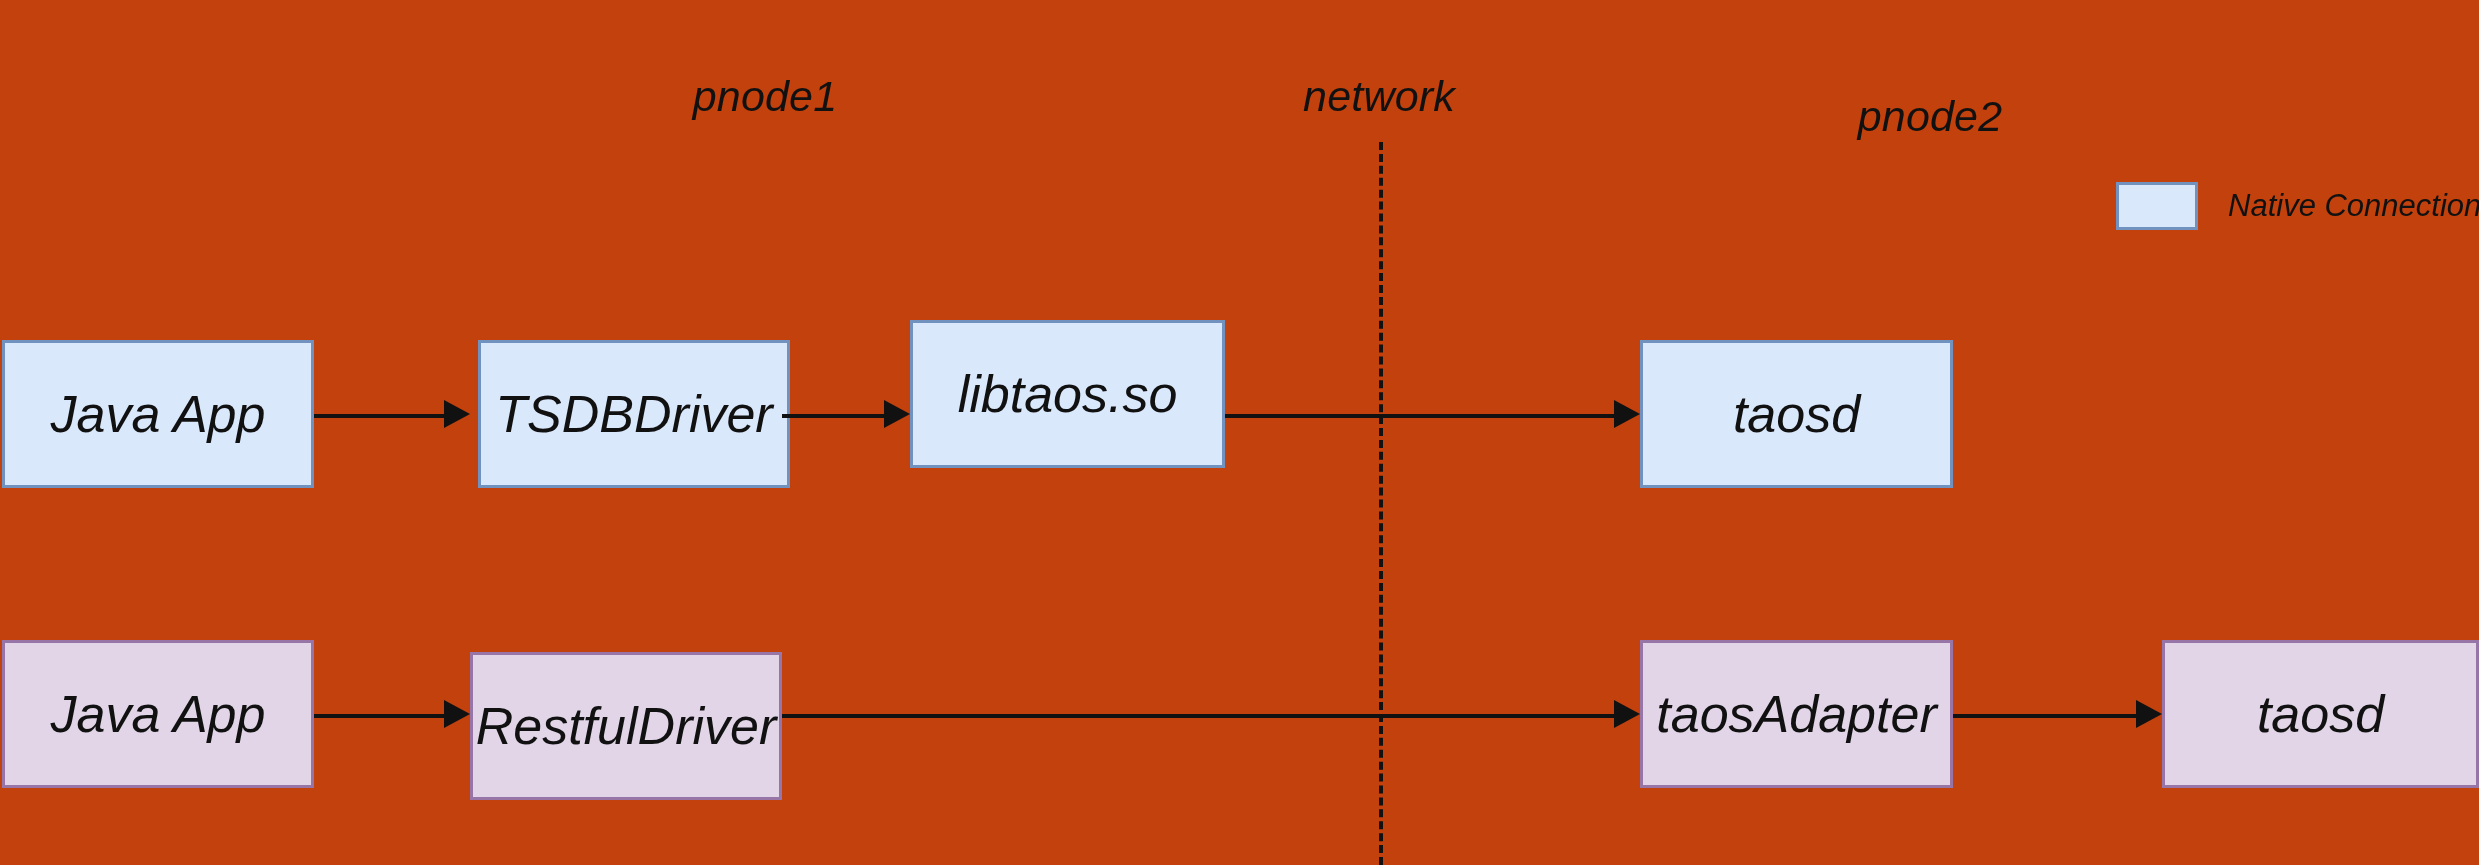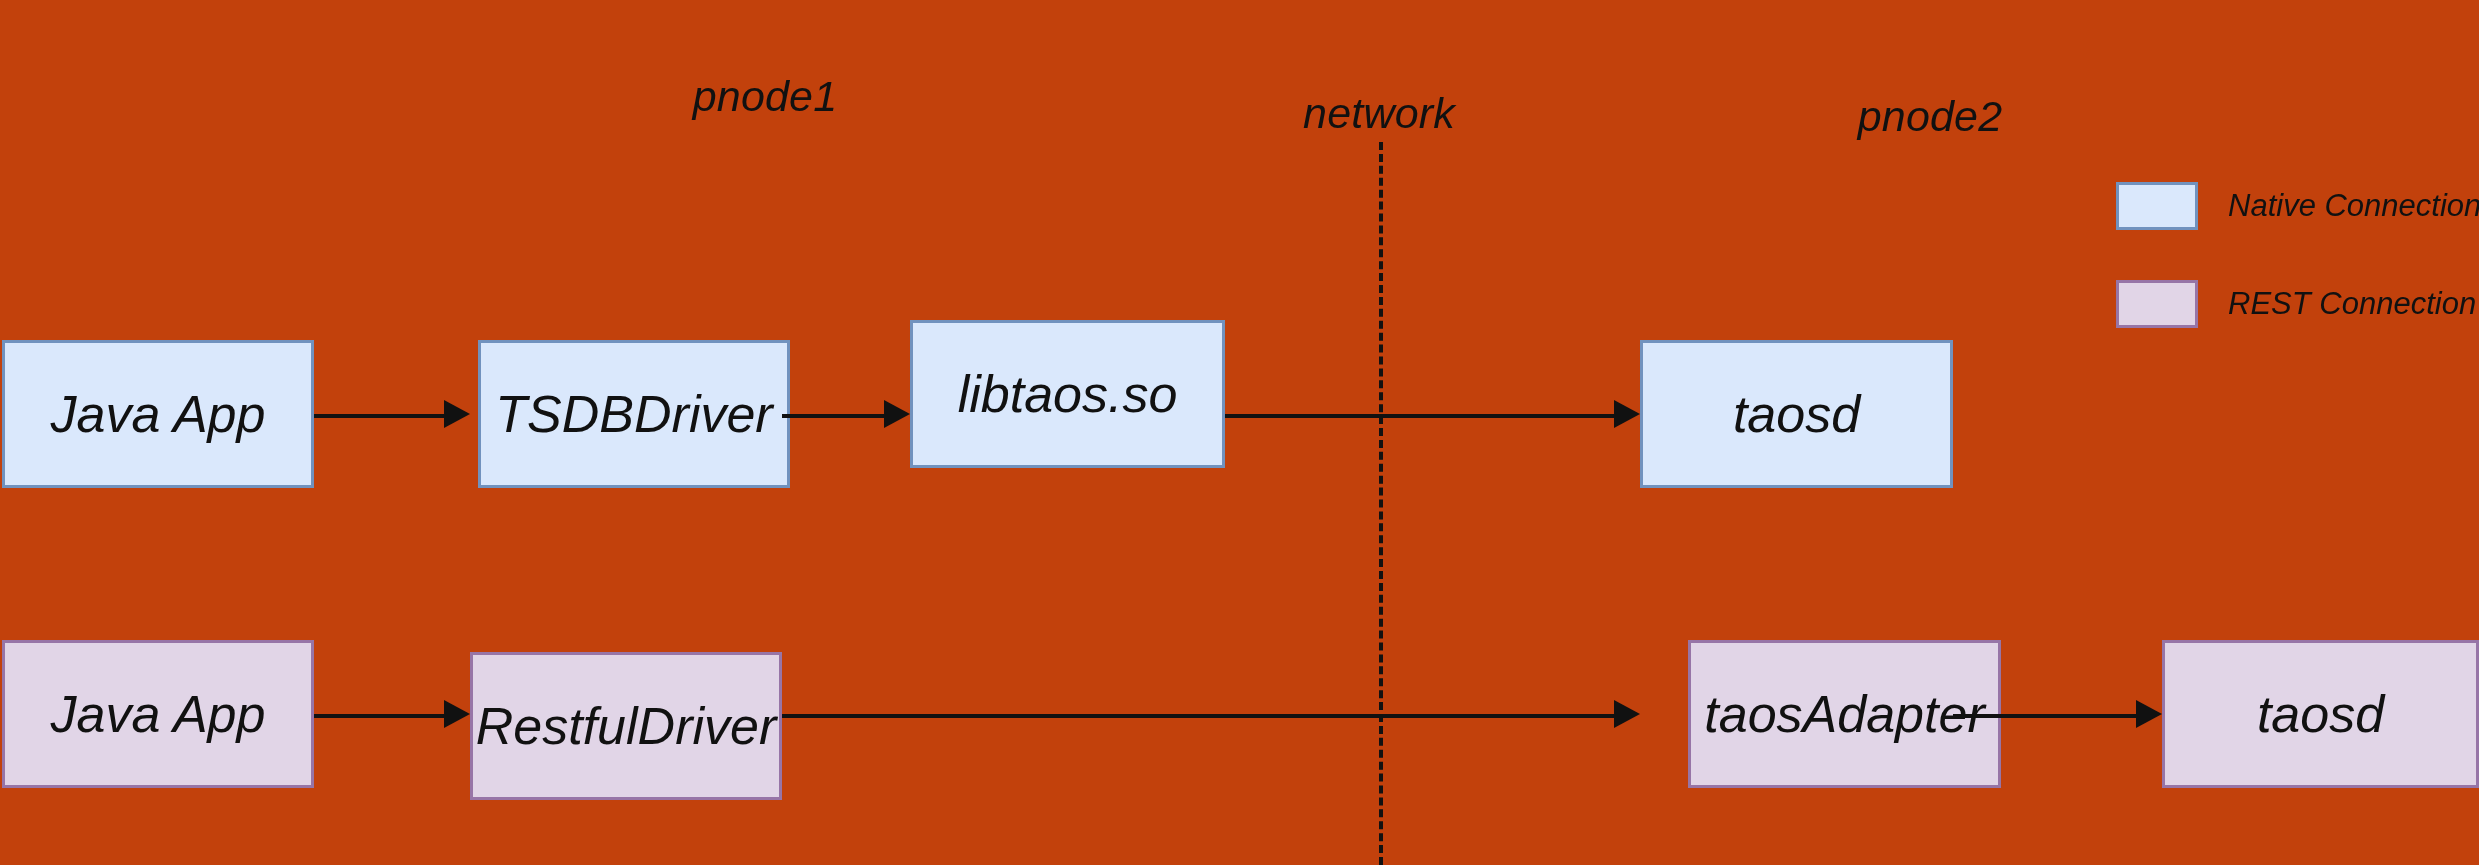--- a/index.html
+++ b/index.html
@@ -99,21 +99,21 @@
     color: #111111;
     white-space: nowrap;
   }
 </style>
 </head>
 <body>
 
 <div id="canvas">
 
   <div class="zone-label" style="left:765px; top:72px;">pnode1</div>
-  <div class="zone-label" style="left:1379px; top:89px;">network</div>
+  <div class="zone-label" style="left:1379px; top:72px;">network</div>
   <div class="zone-label" style="left:1930px; top:72px;margin-top:20px;">pnode2</div>
 
   <div class="divider" style="left:1379px; top:142px; height:723px;"></div>
 
   <div>
 
     <div class="node native" style="left:2px; top:340px; width:312px; height:148px;">
       <span>Java App</span>
     </div>
 
@@ -148,35 +148,31 @@
     <div class="edge" style="left:314px; top:714px; width:130px;"></div>
     <div class="arrow-head" style="left:444px; top:714px;"></div>
 
     <div class="node rest" style="left:470px; top:652px; width:312px; height:148px;">
       <span>RestfulDriver</span>
     </div>
 
     <div class="edge" style="left:782px; top:714px; width:832px;"></div>
     <div class="arrow-head" style="left:1614px; top:714px;"></div>
 
-    <div class="node rest" style="left:1688px; top:640px; width:313px; height:148px;">
+    <div class="node rest" style="left:1640px; top:640px; width:313px; height:148px;">
       <span>taosAdapter</span>
     </div>
 
     <div class="edge" style="left:1953px; top:714px; width:183px;"></div>
     <div class="arrow-head" style="left:2136px; top:714px;"></div>
 
     <div class="node rest" style="left:2162px; top:640px; width:317px; height:148px;">
       <span>taosd</span>
     </div>
   </div>
 
   <div class="legend-row" style="left:2116px; top:182px;">
     <div class="legend-swatch native"></div>
     <div class="legend-text">Native Connection</div>
   </div>
 
-  <div class="legend-row" style="left:2116px; top:280px;">
-    <div class="legend-swatch rest"></div>
-    <div class="legend-text">REST Connection</div>
-  </div>
 
 </div>
 
 </body></html>

